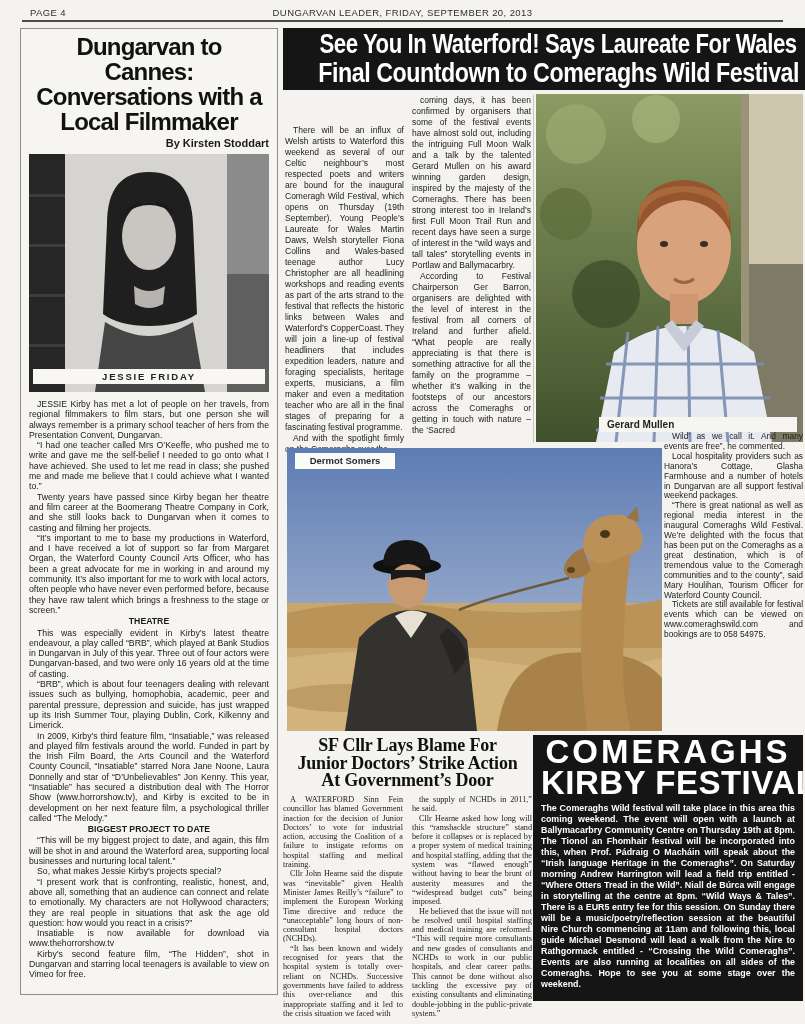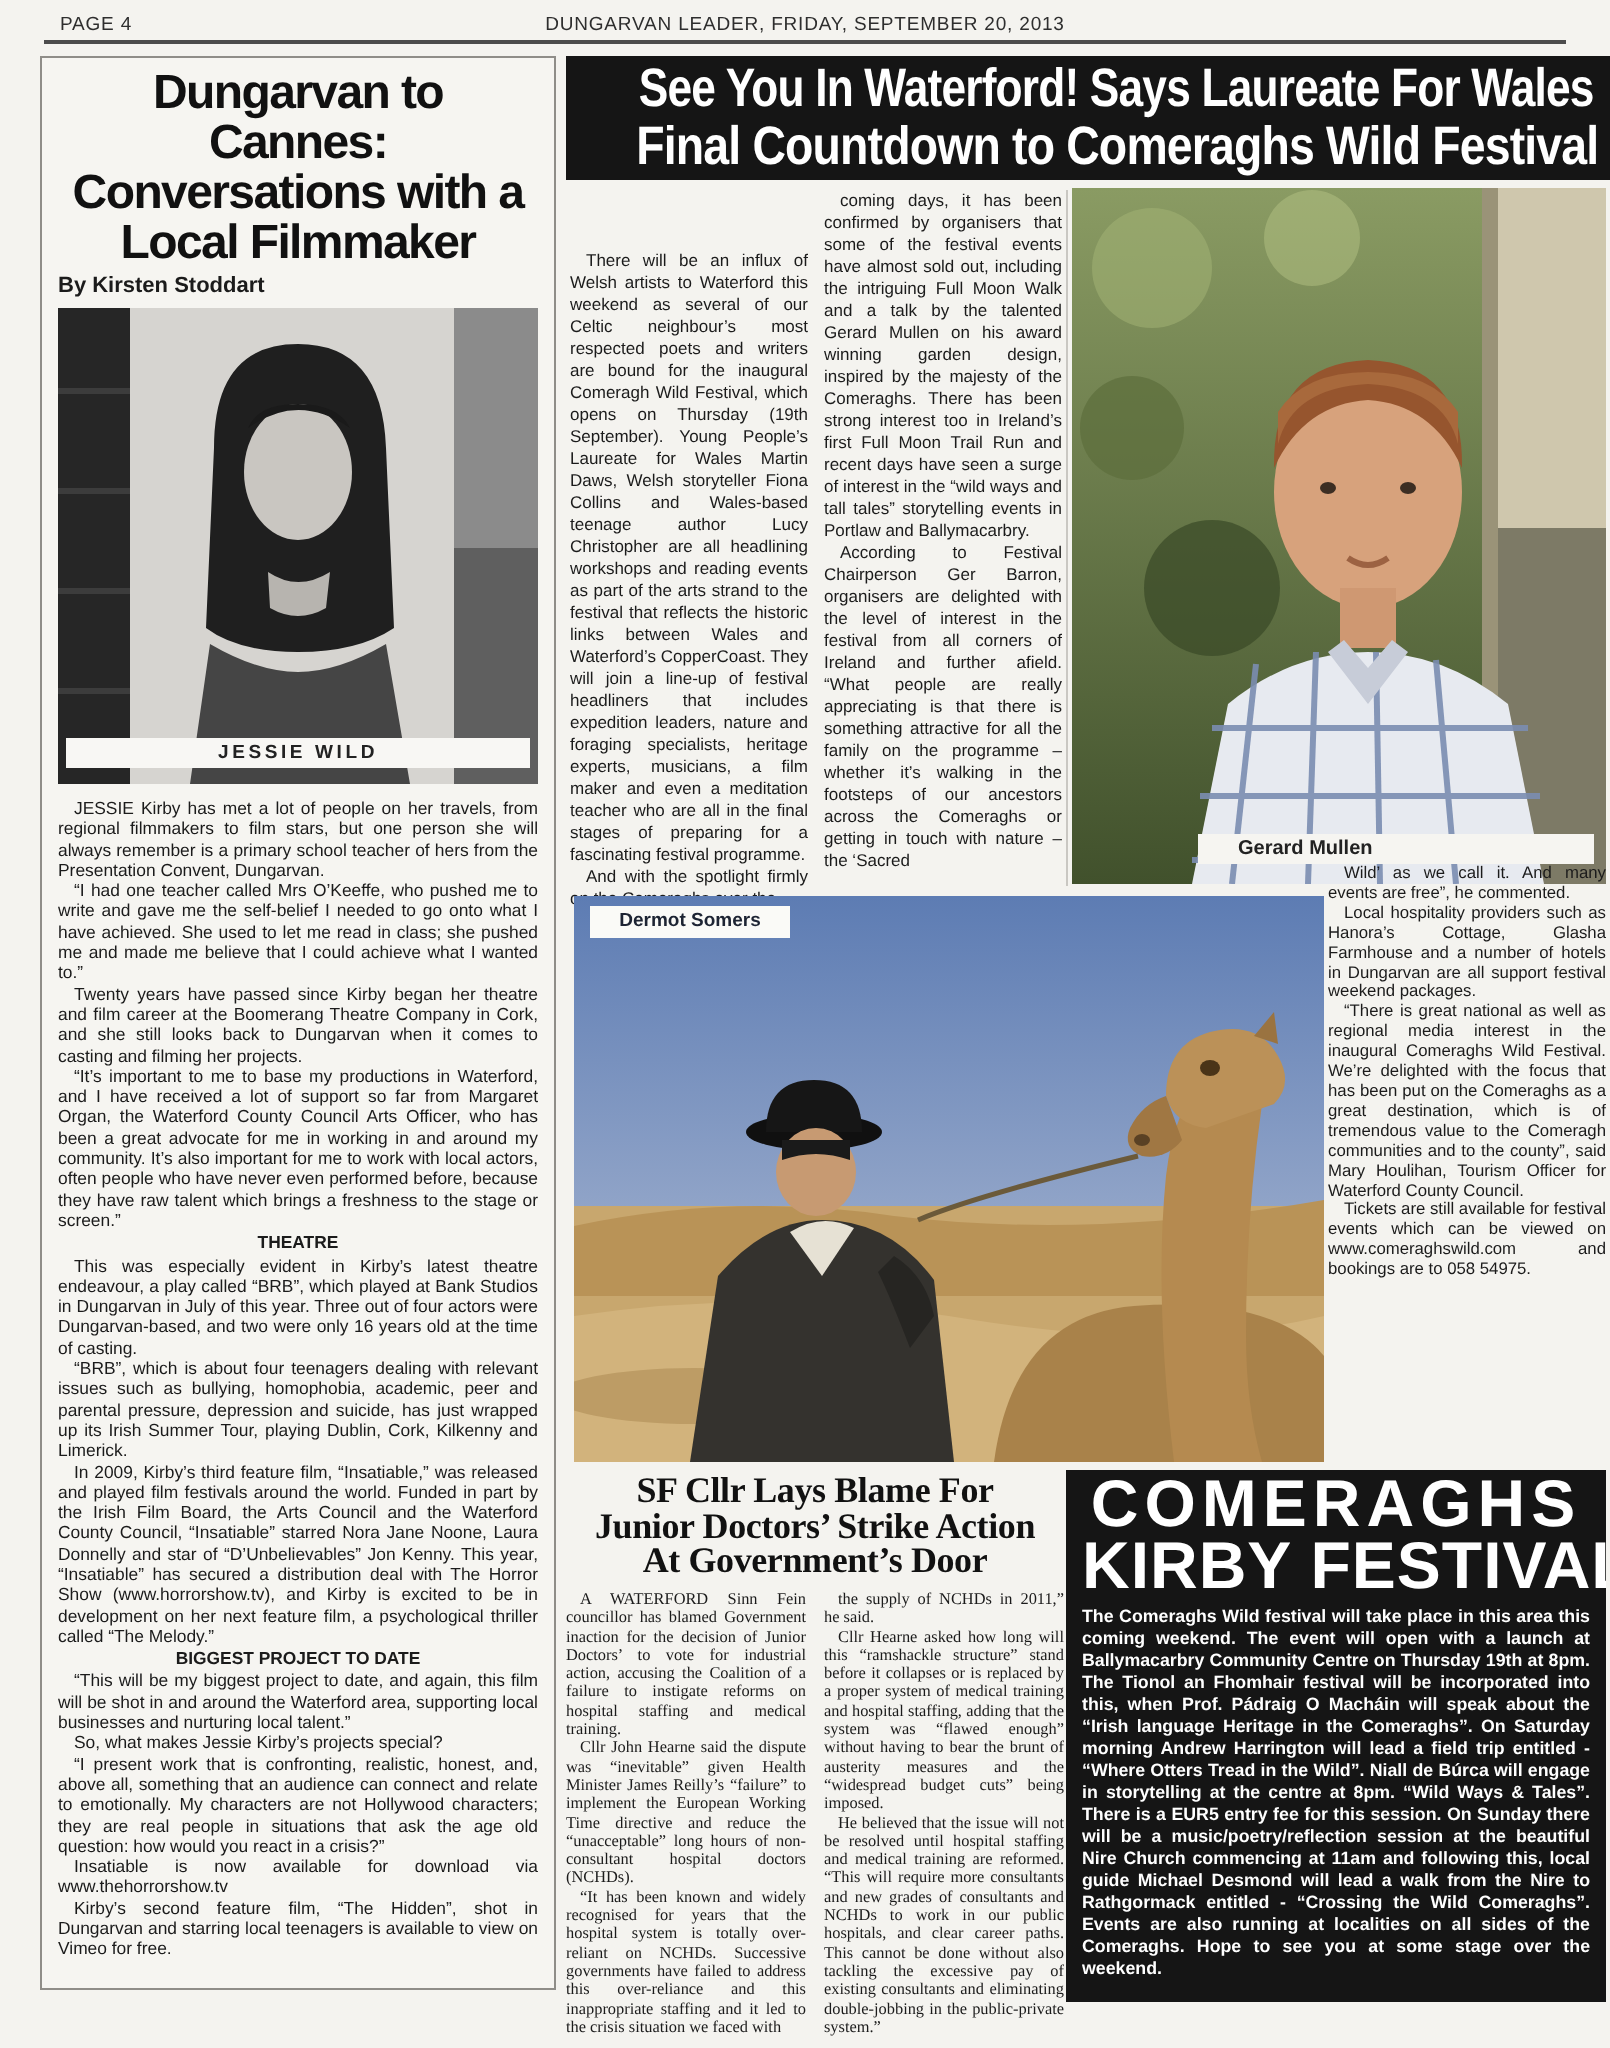--- a/index.html
+++ b/index.html
@@ -7,21 +7,21 @@
   .page{position:relative;width:805px;height:1024px;background:#f4f3ef;overflow:hidden;
         font-family:"Liberation Sans",sans-serif;color:#1b1b1b;}
   
   .hdr-page{position:absolute;top:7px;left:30px;font-size:9.5px;letter-spacing:.4px;color:#2e2e2e;}
   .hdr-masthead{position:absolute;top:7px;left:0;right:0;text-align:center;font-size:9.5px;letter-spacing:.4px;color:#2e2e2e;}
   .hdr-rule{position:absolute;top:20px;left:22px;width:761px;height:1.5px;background:#4c4c4c;}
   
   .left-article{position:absolute;left:20px;top:28px;width:258px;height:967px;border:1.5px solid #8f8d88;
                 box-sizing:border-box;background:#f6f5f1;padding:5px 8px;}
   .la-headline{font-weight:bold;font-size:24px;line-height:25px;text-align:center;letter-spacing:-0.8px;color:#111;}
-  .la-byline{text-align:left;font-weight:bold;font-size:11px;margin:3px 0 5px;}
+  .la-byline{text-align:right;font-weight:bold;font-size:11px;margin:3px 0 5px;}
   .la-photo{position:relative;width:240px;height:238px;margin:0 auto;overflow:hidden;background:#cfcdc9;}
   .la-photo svg{display:block;}
   .photo-caption{position:absolute;left:4px;right:4px;bottom:8px;height:15px;background:#f8f7f4;
                  font-weight:bold;font-size:9.5px;letter-spacing:1.8px;text-align:center;line-height:15px;color:#222;}
   .la-body{margin-top:7px;font-size:8.7px;line-height:10.3px;text-align:justify;height:608px;overflow:hidden;}
   .la-body p{margin:0;text-indent:8px;}
   .la-body .subhead{text-align:center;font-weight:bold;text-indent:0;margin:1px 0;}
   
   .banner{position:absolute;left:283px;top:28px;width:551px;height:62px;background:#151515;color:#fff;
           display:flex;flex-direction:column;justify-content:center;align-items:center;overflow:hidden;}
@@ -31,21 +31,21 @@
   
   .ncol{position:absolute;text-align:justify;overflow:hidden;}
   .ncol p{margin:0;text-indent:8px;}
   #col1{left:285px;top:109px;width:119px;height:352px;font-size:8.5px;line-height:11px;margin-top:16px;}
   #col2{left:412px;top:95px;width:119px;height:352px;font-size:8.5px;line-height:11px;}
   #col3{left:664px;top:432px;width:139px;height:268px;font-size:8.4px;line-height:9.9px;}
   .vrule{position:absolute;left:533px;top:95px;width:1px;height:348px;background:#c9c7c2;}
   
   .gerard-photo{position:absolute;left:536px;top:94px;width:267px;height:348px;overflow:hidden;background:#5d6e42;}
   .gerard-caption{position:absolute;right:6px;bottom:10px;width:198px;height:15px;background:#f6f5f1;
-                  font-weight:bold;font-size:10px;line-height:15px;padding-left:20px;box-sizing:border-box;color:#222;}
+                  font-weight:bold;font-size:10px;line-height:15px;padding-left:8px;box-sizing:border-box;color:#222;}
   .camel-photo{position:absolute;left:287px;top:448px;width:375px;height:283px;overflow:hidden;background:#7089b8;}
   .camel-label{position:absolute;left:8px;top:5px;width:100px;height:16px;background:#fafaf7;
                font-weight:bold;font-size:9.5px;line-height:16px;text-align:center;color:#1d2433;}
   
   .sf-article{position:absolute;left:283px;top:737px;width:249px;height:287px;font-family:"Liberation Serif",serif;}
   .sf-headline{font-weight:bold;font-size:18px;line-height:17.5px;text-align:center;letter-spacing:-0.2px;color:#111;}
   .sf-col{position:absolute;top:58px;width:120px;height:228px;font-size:8.2px;line-height:9.3px;text-align:justify;overflow:hidden;}
   .sf-col p{margin:0;text-indent:7px;}
   #sfcol1{left:0;}
   #sfcol2{left:129px;}
@@ -83,21 +83,21 @@
         <rect x="0" y="140" width="36" height="3" fill="#3c3c3c"></rect>
         <rect x="0" y="190" width="36" height="3" fill="#3c3c3c"></rect>
         <rect x="198" y="0" width="42" height="238" fill="#8b8b8b"></rect>
         <rect x="198" y="120" width="42" height="118" fill="#5f5f5f"></rect>
         <path d="M78 70 Q78 18 120 18 Q162 18 164 70 L168 160 Q150 172 120 172 Q90 172 74 160 Z" fill="#1f1f1f"></path>
         <ellipse cx="120" cy="82" rx="27" ry="34" fill="#c9c6c1"></ellipse>
         <path d="M95 60 Q120 42 146 60 Q140 48 120 48 Q100 48 95 60 Z" fill="#1a1a1a"></path>
         <path d="M66 238 L76 168 Q100 182 120 182 Q140 182 164 168 L176 238 Z" fill="#454545"></path>
         <path d="M105 132 Q120 142 136 132 L134 150 Q120 158 106 150 Z" fill="#b7b4af"></path>
       </svg>
-      <div class="photo-caption">JESSIE WILD</div>
+      <div class="photo-caption">JESSIE FRIDAY</div>
     </div>
 
     <div class="la-body">
       <p>JESSIE Kirby has met a lot of people on her travels, from regional filmmakers to film stars, but one person she will always remember is a primary school teacher of hers from the Presentation Convent, Dungarvan.</p>
       <p>“I had one teacher called Mrs O’Keeffe, who pushed me to write and gave me the self-belief I needed to go onto what I have achieved. She used to let me read in class; she pushed me and made me believe that I could achieve what I wanted to.”</p>
       <p>Twenty years have passed since Kirby began her theatre and film career at the Boomerang Theatre Company in Cork, and she still looks back to Dungarvan when it comes to casting and filming her projects.</p>
       <p>“It’s important to me to base my productions in Waterford, and I have received a lot of support so far from Margaret Organ, the Waterford County Council Arts Officer, who has been a great advocate for me in working in and around my community. It’s also important for me to work with local actors, often people who have never even performed before, because they have raw talent which brings a freshness to the stage or screen.”</p>
       <div class="subhead">THEATRE</div>
       <p>This was especially evident in Kirby’s latest theatre endeavour, a play called “BRB”, which played at Bank Studios in Dungarvan in July of this year. Three out of four actors were Dungarvan-based, and two were only 16 years old at the time of casting.</p>
       <p>“BRB”, which is about four teenagers dealing with relevant issues such as bullying, homophobia, academic, peer and parental pressure, depression and suicide, has just wrapped up its Irish Summer Tour, playing Dublin, Cork, Kilkenny and Limerick.</p>

